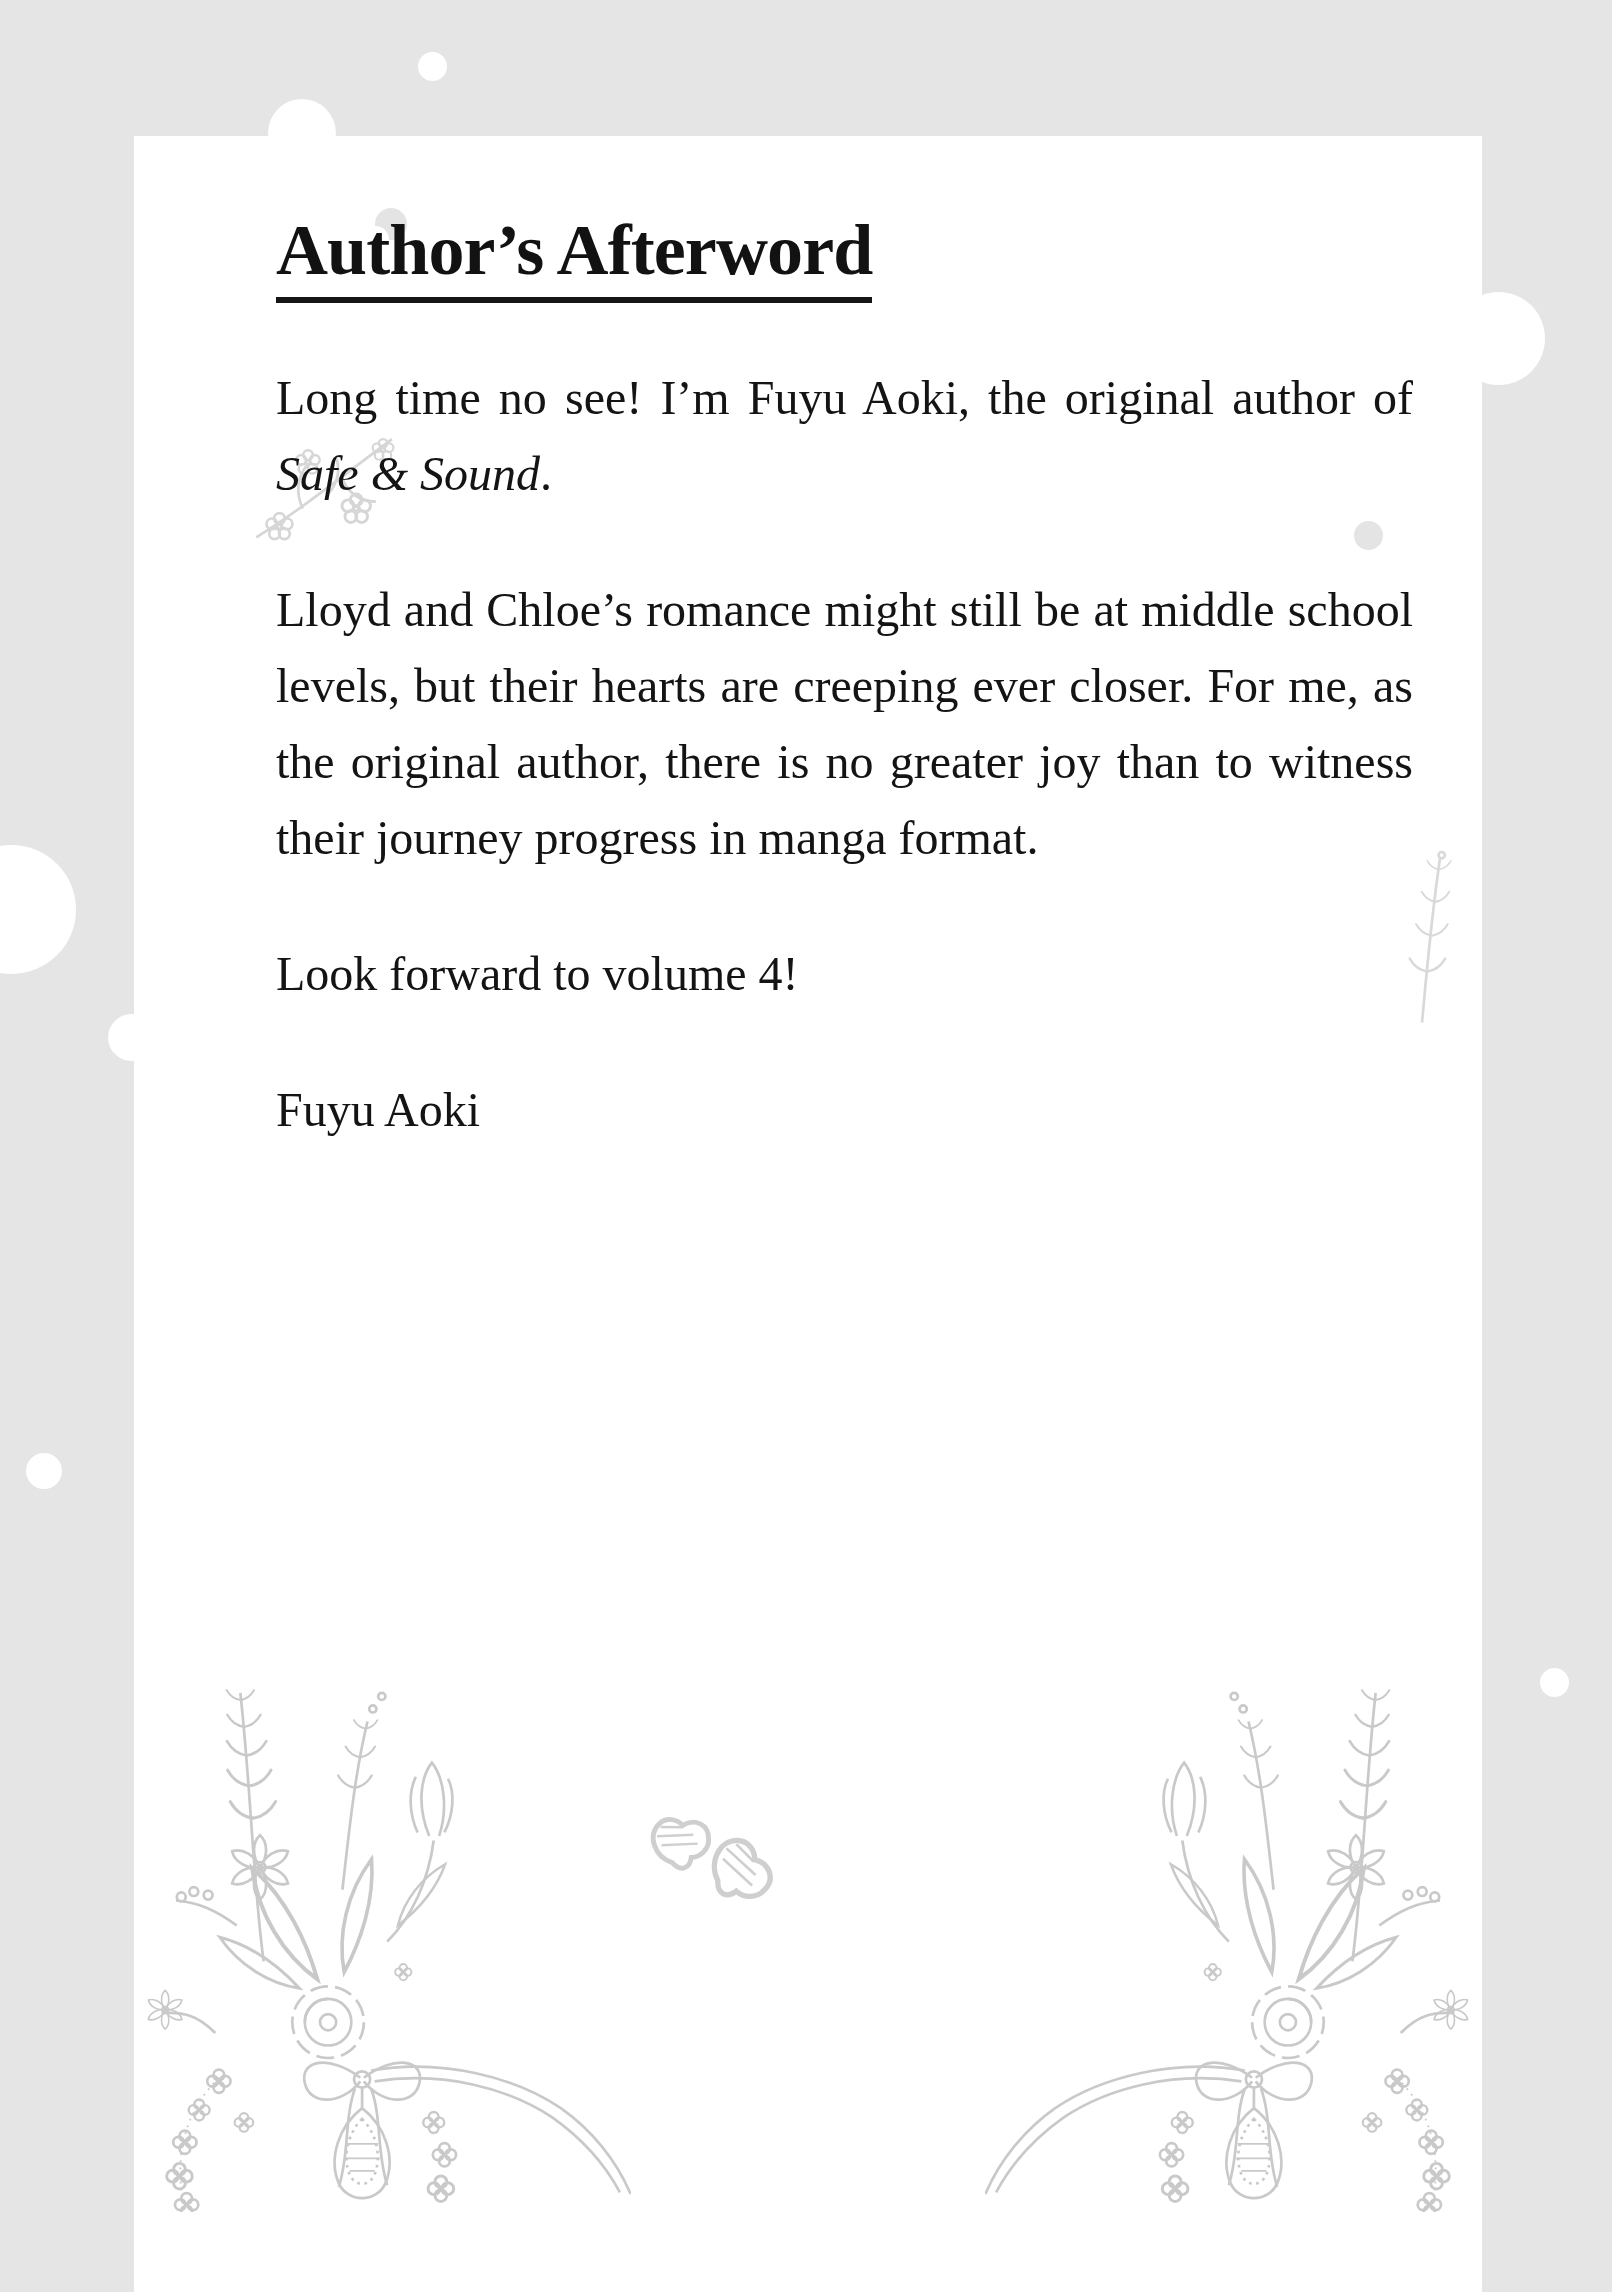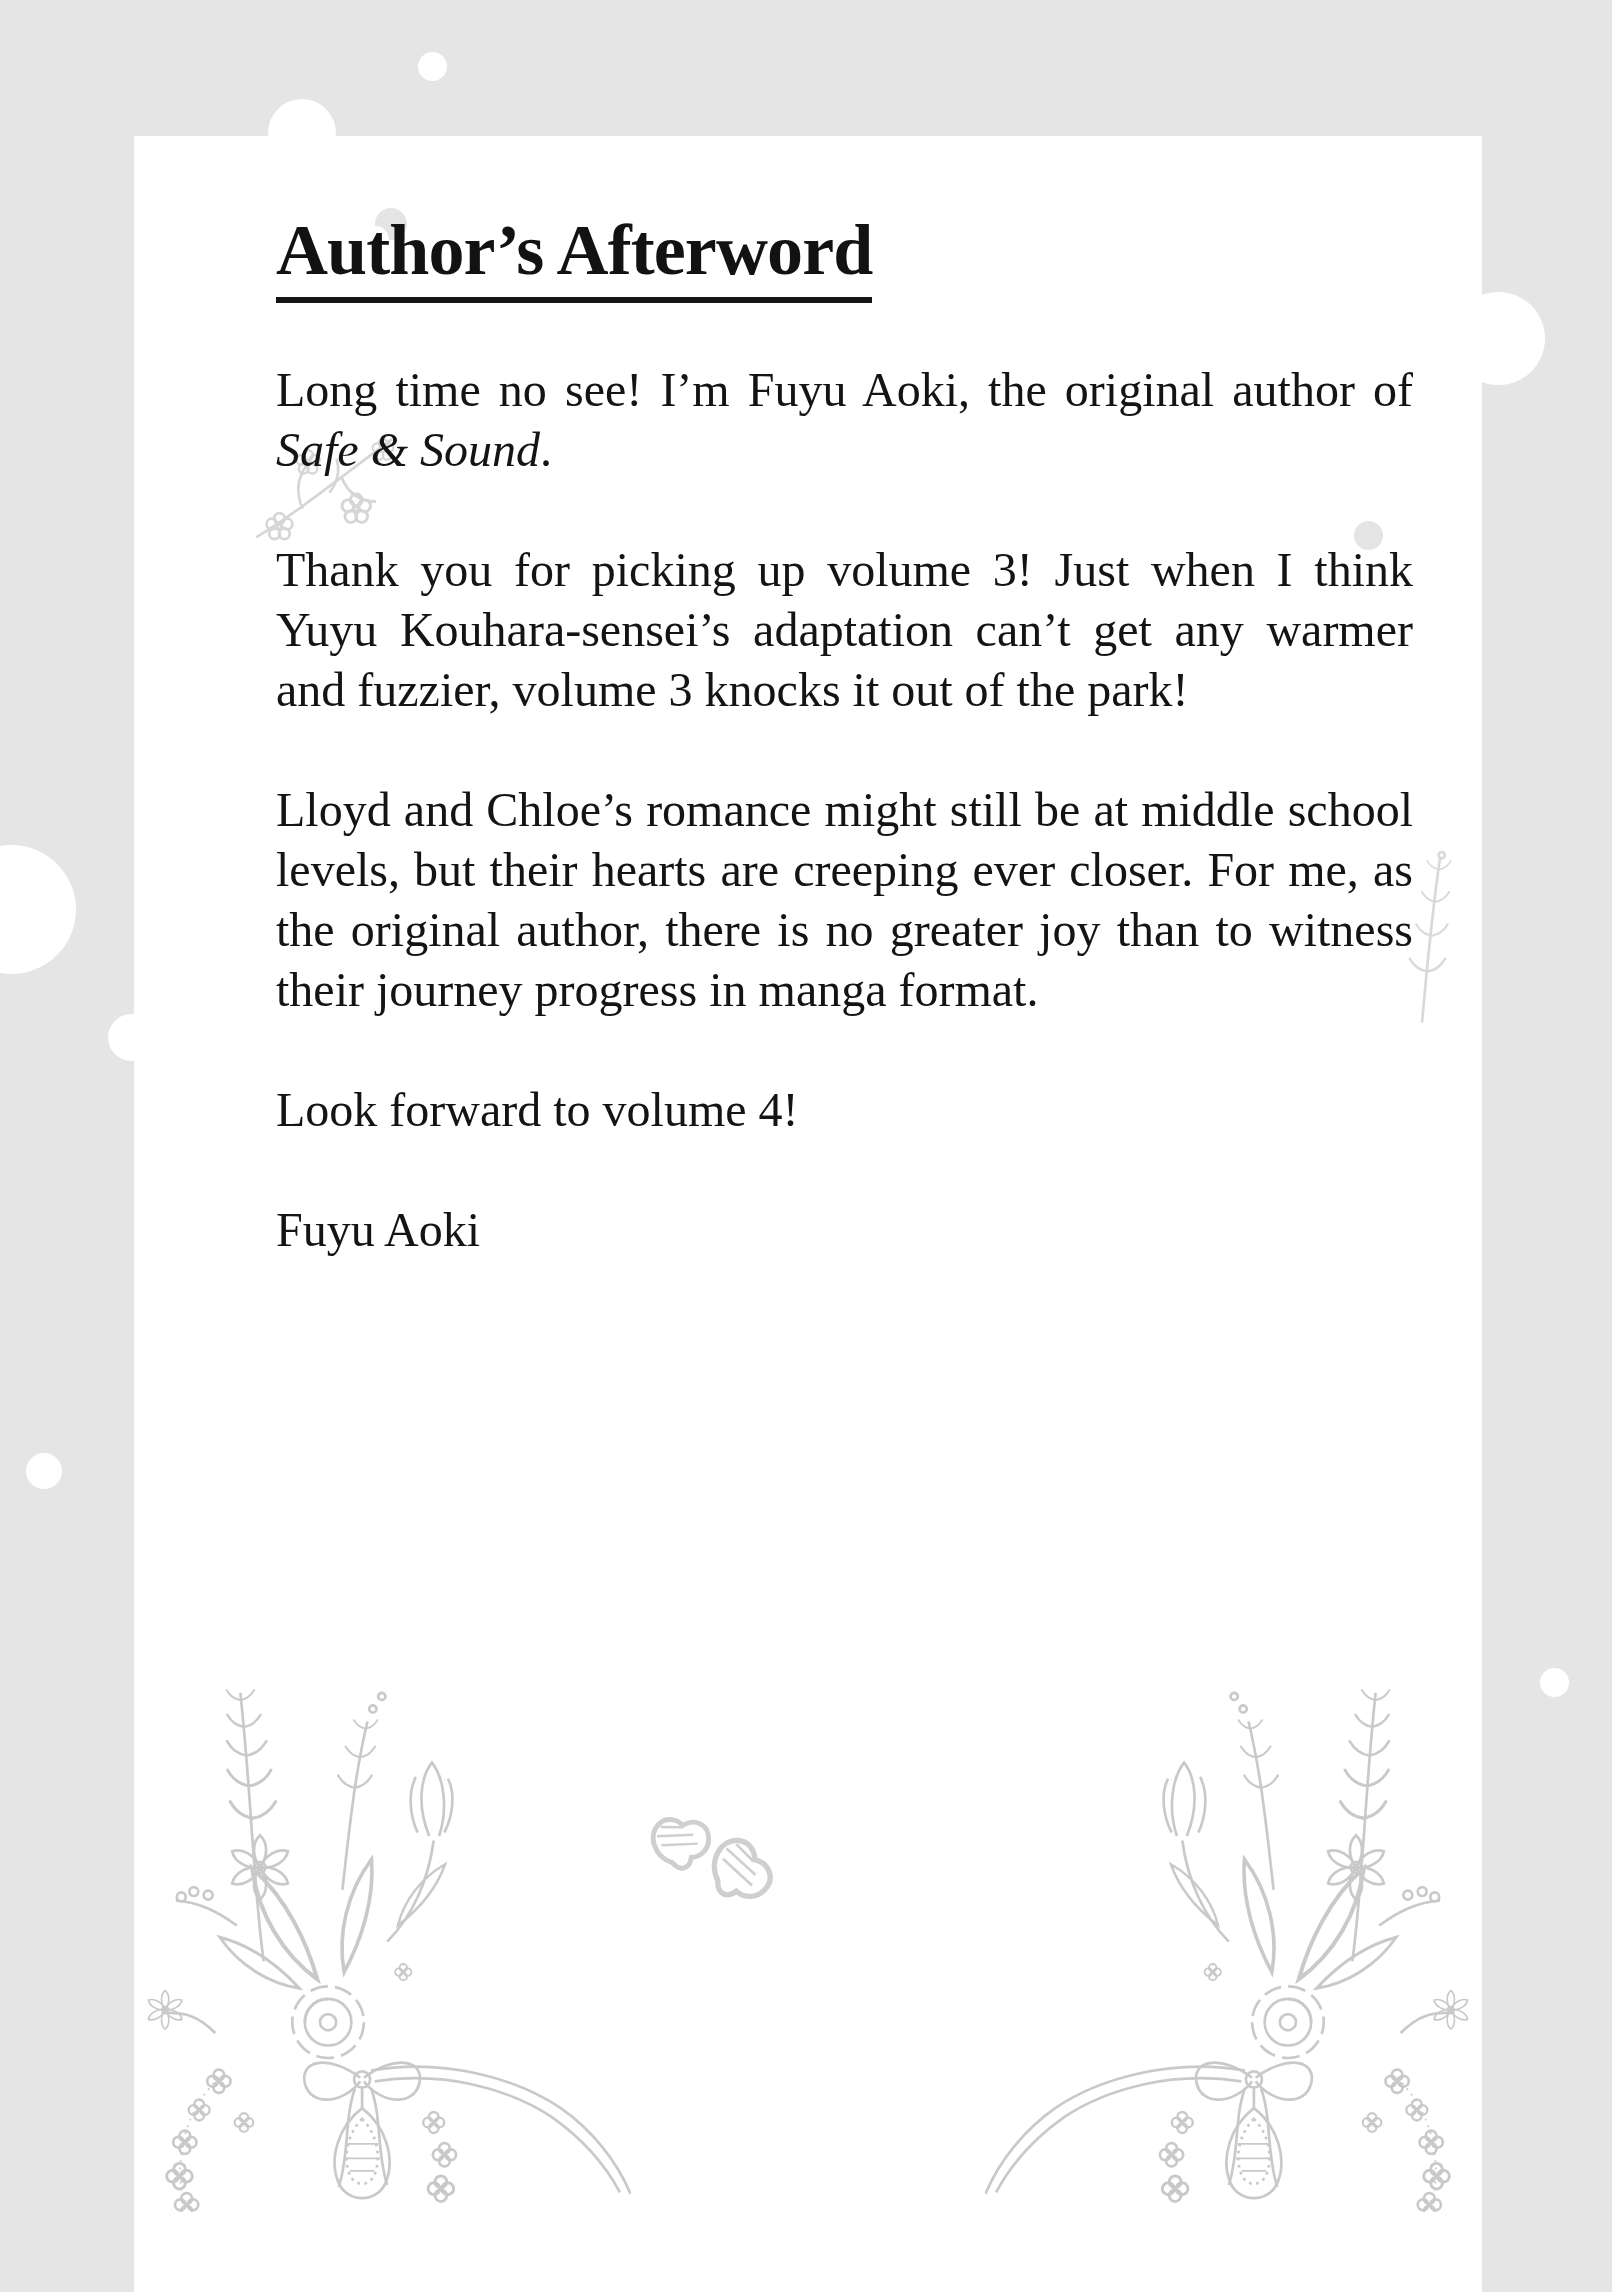--- a/index.html
+++ b/index.html
@@ -34,21 +34,21 @@
     font-weight:bold;
     letter-spacing:-0.9px;
     line-height:1.05;
     color:#121212;
     border-bottom:6.3px solid #151515;
     padding-bottom:8px;
     margin:0 0 57px 0;
   }
   .para{
     font-size:48px;
-    line-height:60px;
+    line-height:76px;
     margin:0 0 60px 0;
     text-align:justify;
     text-align-last:left;
     color:#141414;
   }
   .para.single{text-align:center;}
   .italic{font-style:italic;}
   .orn-left{left:-5.4px;top:1521px;z-index:2;}
   .orn-right{right:-5.4px;top:1521px;z-index:2;transform:scaleX(-1);}
   .sprig-left{left:115px;top:287px;z-index:1;}
@@ -223,20 +223,19 @@
   <div class="deco peanuts">
     <svg width="152" height="125" viewBox="0 0 170 140" stroke="#cfcfcf" stroke-width="5">
       <use href="#peanutshell" transform="translate(45,78) rotate(-15) scale(1.1)"></use>
       <use href="#peanutshell" transform="translate(96,98) rotate(30) scale(1.2)"></use>
     </svg>
   </div>
 
   <div class="content">
     <h1 class="title">Author’s Afterword</h1>
     <p class="para"><span>Long time no see! I’m Fuyu Aoki, the original author of </span><span class="italic">Safe &amp; Sound</span><span>.</span></p>
-    <p class="para">Thank you for picking up volume 3! Just when I think Yuyu Kouhara-sensei’s adaptation can’t get any warmer and fuzzier, volume 3 knocks it out of the park!</p>
     <p class="para">Lloyd and Chloe’s romance might still be at middle school levels, but their hearts are creeping ever closer. For me, as the original author, there is no greater joy than to witness their journey progress in manga format.</p>
     <p class="para single">Look forward to volume 4!</p>
     <p class="para single">Fuyu Aoki</p>
   </div>
 
 </div>
 
 
 </body></html>

